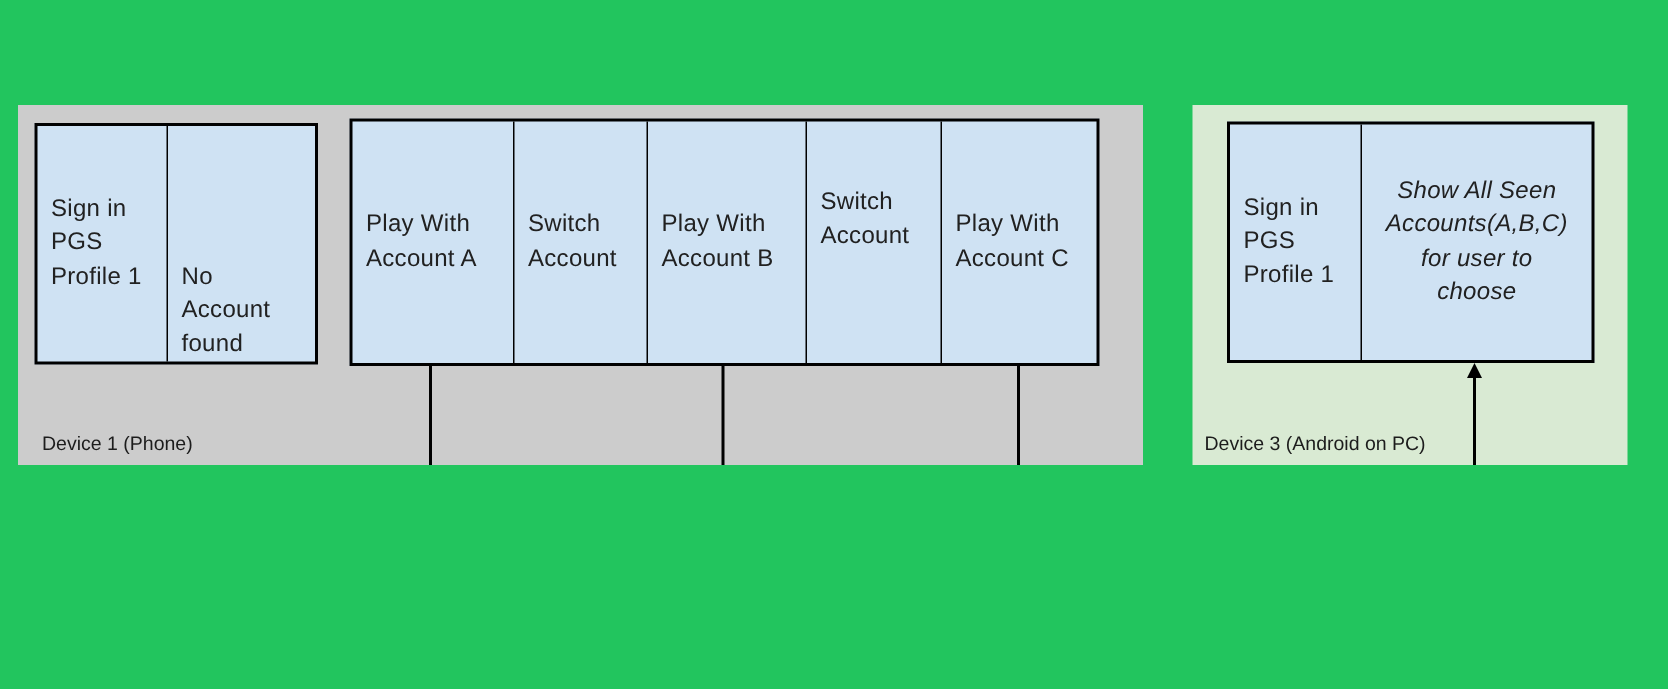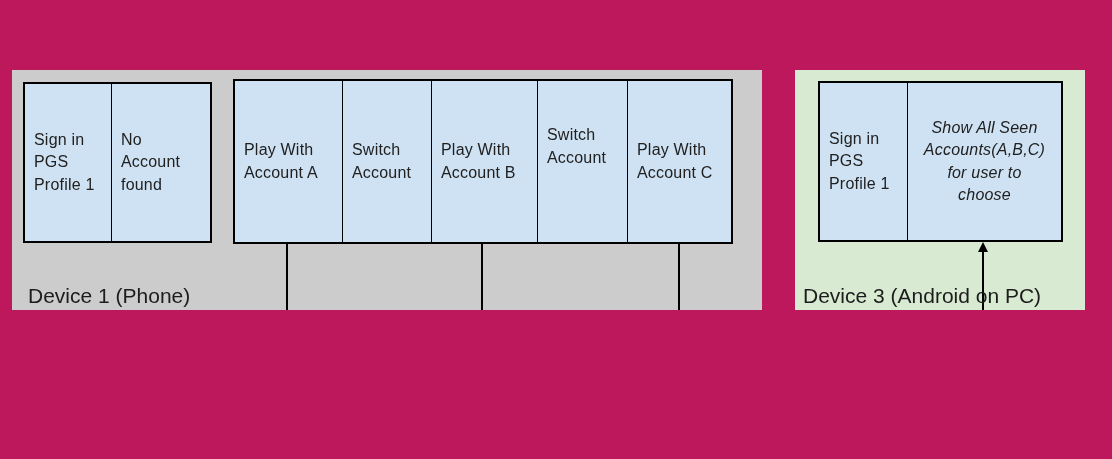--- a/index.html
+++ b/index.html
@@ -1,20 +1,20 @@
 <!DOCTYPE html>
 <html><head>
 <meta charset="utf-8">
 <style>
   html, body { margin: 0; padding: 0; background: #000; }
   .canvas {
     position: relative;
     width: 1112px;
     height: 459px;
-    background: #be185d;
+    background: #22c55e;
     overflow: hidden;
     font-family: "Liberation Sans", "DejaVu Sans", sans-serif;
     color: #212121;
   }
   .device-panel { position: absolute; top: 70px; height: 240px; }
   .device1 { left: 12px; width: 750px; background: #cccccc; }
   .device2 { left: 795px; width: 290px; background: #d9ead3; }
 
   .step-group {
     position: absolute;
@@ -37,21 +37,21 @@
     font-size: 16px;
     line-height: 22.5px;
     letter-spacing: 0.2px;
   }
   .cell.center { justify-content: center; padding: 0 4px; font-style: italic; }
   .cell.center .cell-text { text-align: center; }
   .cell.raised .cell-text { transform: translateY(-15px); }
 
   .device-label {
     position: absolute;
-    font-size: 21px;
+    font-size: 13px;
     line-height: 24px;
     color: #1c1c1c;
     white-space: nowrap;
   }
 
   .connector {
     position: absolute;
     width: 2px;
     background: #000;
   }
@@ -60,21 +60,21 @@
     width: 0;
     height: 0;
     border-left: 5px solid transparent;
     border-right: 5px solid transparent;
     border-bottom: 10px solid #000;
   }
 
   
   #g1 { left: 11px; top: 12px; width: 189px; height: 161px; }
   #g1 .c0 { width: 86px; }
-  #g1 .c1 { flex: 1; }
+  #g1 .c1 { flex: 1; align-items: flex-end; }
 
   #g2 { left: 221px; top: 9px; width: 500px; height: 165px; }
   #g2 .c0 { width: 107px; }
   #g2 .c1 { width: 89px; }
   #g2 .c2 { width: 106px; }
   #g2 .c3 { width: 90px; }
   #g2 .c4 { flex: 1; }
 
   #g3 { left: 23px; top: 11px; width: 245px; height: 161px; }
   #g3 .c0 { width: 87px; }

